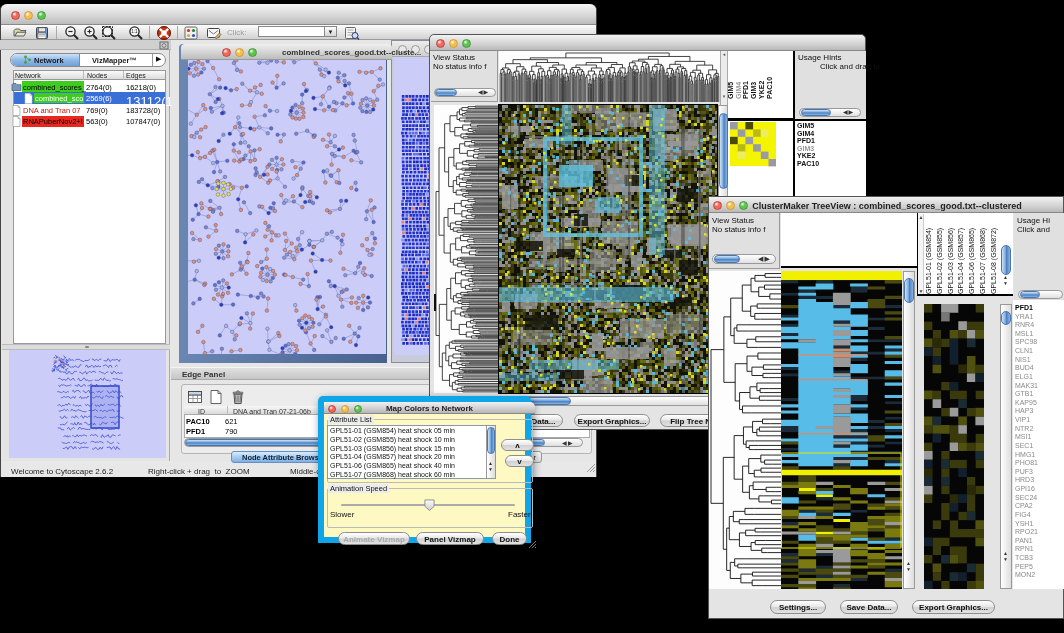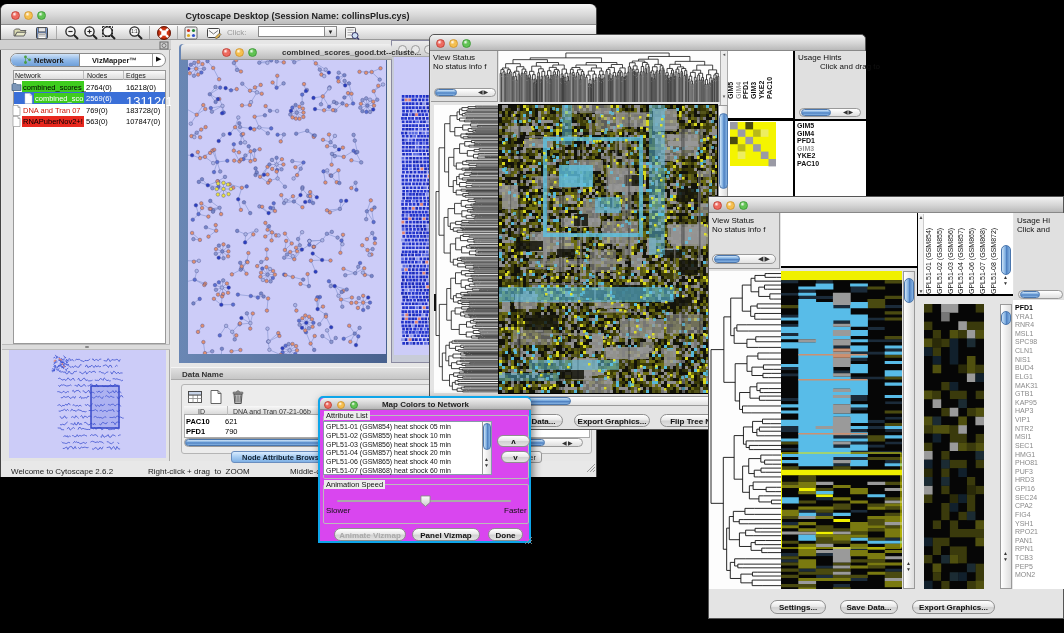--- a/index.html
+++ b/index.html
@@ -1,19 +1,18 @@
 <!DOCTYPE html>
 <html><head><meta charset="utf-8"><style>html,body{margin:0;padding:0;}body{width:1064px;height:633px;background:#000;position:relative;overflow:hidden;font-family:"Liberation Sans",sans-serif;-webkit-font-smoothing:antialiased;}div{box-sizing:border-box;}.abs{position:absolute;}.txt{position:absolute;white-space:nowrap;}</style></head><body>
 <div class="abs" style="left:0;top:0;width:598px;height:477px;">
     <div class="abs" style="left:0;top:4px;width:597px;height:473px;background:#e8e8e8;border-radius:6px 6px 0 0;border:1px solid #444;border-bottom:none;"></div>
     <div class="abs" style="left:1px;top:4px;width:595px;height:21px;border-radius:6px 6px 0 0;background:linear-gradient(#f5f5f5,#d8d8d8 55%,#bcbcbc);border-bottom:1px solid #8a8a8a;"></div>
     <div style="position:absolute;left:11px;top:11px;width:9px;height:9px;border-radius:50%;background:radial-gradient(circle at 35% 30%, #fff 0%, #ee6a5f 35%, #ee6a5f 75%, #c54339 100%);border:0.5px solid #c54339;"></div>
     <div style="position:absolute;left:24px;top:11px;width:9px;height:9px;border-radius:50%;background:radial-gradient(circle at 35% 30%, #fff 0%, #f5bf4f 35%, #f5bf4f 75%, #d69b33 100%);border:0.5px solid #d69b33;"></div>
     <div style="position:absolute;left:37px;top:11px;width:9px;height:9px;border-radius:50%;background:radial-gradient(circle at 35% 30%, #fff 0%, #61c354 35%, #61c354 75%, #3f9e38 100%);border:0.5px solid #3f9e38;"></div>
-    <div class="txt" style="left:0;top:11px;width:595px;text-align:center;font-size:9px;font-weight:bold;color:#222;">Cytoscape Desktop (Session Name: collinsPlus.cys)</div>
     <div class="abs" style="left:1px;top:25px;width:595px;height:15px;background:linear-gradient(#fcfcfc,#d2d2d2);border-bottom:1px solid #9a9a9a;"></div>
     <svg class="abs" style="left:12px;top:25px" width="16" height="16" viewBox="0 0 16 16">
       <path d="M2 11V5.5L3.5 4h4l1 1.5H14l-1.5 2H5L3 11z" fill="#d8d8b0" stroke="#555" stroke-width="0.9"></path>
       <path d="M3 11l2-3.8h9L12 11z" fill="#e8e8c8" stroke="#555" stroke-width="0.9"></path>
     </svg>
     <svg class="abs" style="left:34px;top:25px" width="16" height="16" viewBox="0 0 16 16">
       <rect x="2.5" y="2.5" width="11" height="11" rx="1" fill="#7a9ad0" stroke="#333" stroke-width="0.9"></rect>
       <rect x="4.5" y="2.8" width="7" height="4" fill="#e8e8e8" stroke="#444" stroke-width="0.6"></rect>
       <rect x="4" y="8" width="8" height="5.5" fill="#fff" stroke="#444" stroke-width="0.6"></rect>
       <path d="M5 9.5h6M5 11h6" stroke="#888" stroke-width="0.7"></path>
@@ -173,21 +172,21 @@
           <path d="M10.1 14.6m-1.8 0a1.8 1.8 0 1 0 3.6 0a1.8 1.8 0 1 0 -3.6 0M1.8 13.3m-1.8 0a1.8 1.8 0 1 0 3.6 0a1.8 1.8 0 1 0 -3.6 0M10.4 1.9m-1.8 0a1.8 1.8 0 1 0 3.6 0a1.8 1.8 0 1 0 -3.6 0M14.5 4.1m-1.8 0a1.8 1.8 0 1 0 3.6 0a1.8 1.8 0 1 0 -3.6 0M8.2 8.7m-1.8 0a1.8 1.8 0 1 0 3.6 0a1.8 1.8 0 1 0 -3.6 0M25.2 8.0m-1.8 0a1.8 1.8 0 1 0 3.6 0a1.8 1.8 0 1 0 -3.6 0M31.1 19.3m-1.8 0a1.8 1.8 0 1 0 3.6 0a1.8 1.8 0 1 0 -3.6 0M44.2 -9.4m-1.8 0a1.8 1.8 0 1 0 3.6 0a1.8 1.8 0 1 0 -3.6 0M40.5 -13.9m-1.8 0a1.8 1.8 0 1 0 3.6 0a1.8 1.8 0 1 0 -3.6 0M52.9 11.5m-1.8 0a1.8 1.8 0 1 0 3.6 0a1.8 1.8 0 1 0 -3.6 0M48.2 0.2m-1.8 0a1.8 1.8 0 1 0 3.6 0a1.8 1.8 0 1 0 -3.6 0M77.1 -2.6m-1.8 0a1.8 1.8 0 1 0 3.6 0a1.8 1.8 0 1 0 -3.6 0M95.8 2.4m-1.8 0a1.8 1.8 0 1 0 3.6 0a1.8 1.8 0 1 0 -3.6 0M118.3 -2.4m-1.8 0a1.8 1.8 0 1 0 3.6 0a1.8 1.8 0 1 0 -3.6 0M98.1 -3.3m-1.8 0a1.8 1.8 0 1 0 3.6 0a1.8 1.8 0 1 0 -3.6 0M103.9 -5.9m-1.8 0a1.8 1.8 0 1 0 3.6 0a1.8 1.8 0 1 0 -3.6 0M127.8 3.4m-1.8 0a1.8 1.8 0 1 0 3.6 0a1.8 1.8 0 1 0 -3.6 0M133.4 14.6m-1.8 0a1.8 1.8 0 1 0 3.6 0a1.8 1.8 0 1 0 -3.6 0M150.5 21.4m-1.8 0a1.8 1.8 0 1 0 3.6 0a1.8 1.8 0 1 0 -3.6 0M183.7 12.0m-1.8 0a1.8 1.8 0 1 0 3.6 0a1.8 1.8 0 1 0 -3.6 0M192.5 8.3m-1.8 0a1.8 1.8 0 1 0 3.6 0a1.8 1.8 0 1 0 -3.6 0M178.1 12.8m-1.8 0a1.8 1.8 0 1 0 3.6 0a1.8 1.8 0 1 0 -3.6 0M171.5 11.8m-1.8 0a1.8 1.8 0 1 0 3.6 0a1.8 1.8 0 1 0 -3.6 0M48.7 29.1m-1.8 0a1.8 1.8 0 1 0 3.6 0a1.8 1.8 0 1 0 -3.6 0M62.0 30.7m-1.8 0a1.8 1.8 0 1 0 3.6 0a1.8 1.8 0 1 0 -3.6 0M73.7 33.7m-1.8 0a1.8 1.8 0 1 0 3.6 0a1.8 1.8 0 1 0 -3.6 0M67.0 27.4m-1.8 0a1.8 1.8 0 1 0 3.6 0a1.8 1.8 0 1 0 -3.6 0M72.7 24.9m-1.8 0a1.8 1.8 0 1 0 3.6 0a1.8 1.8 0 1 0 -3.6 0M84.6 22.5m-1.8 0a1.8 1.8 0 1 0 3.6 0a1.8 1.8 0 1 0 -3.6 0M89.3 15.8m-1.8 0a1.8 1.8 0 1 0 3.6 0a1.8 1.8 0 1 0 -3.6 0M116.0 24.1m-1.8 0a1.8 1.8 0 1 0 3.6 0a1.8 1.8 0 1 0 -3.6 0M134.8 36.4m-1.8 0a1.8 1.8 0 1 0 3.6 0a1.8 1.8 0 1 0 -3.6 0M163.5 33.8m-1.8 0a1.8 1.8 0 1 0 3.6 0a1.8 1.8 0 1 0 -3.6 0M158.6 45.3m-1.8 0a1.8 1.8 0 1 0 3.6 0a1.8 1.8 0 1 0 -3.6 0M160.0 33.1m-1.8 0a1.8 1.8 0 1 0 3.6 0a1.8 1.8 0 1 0 -3.6 0M185.7 31.2m-1.8 0a1.8 1.8 0 1 0 3.6 0a1.8 1.8 0 1 0 -3.6 0M190.3 25.8m-1.8 0a1.8 1.8 0 1 0 3.6 0a1.8 1.8 0 1 0 -3.6 0M8.7 54.8m-1.8 0a1.8 1.8 0 1 0 3.6 0a1.8 1.8 0 1 0 -3.6 0M17.3 49.0m-1.8 0a1.8 1.8 0 1 0 3.6 0a1.8 1.8 0 1 0 -3.6 0M15.3 45.1m-1.8 0a1.8 1.8 0 1 0 3.6 0a1.8 1.8 0 1 0 -3.6 0M31.3 39.0m-1.8 0a1.8 1.8 0 1 0 3.6 0a1.8 1.8 0 1 0 -3.6 0M54.0 45.4m-1.8 0a1.8 1.8 0 1 0 3.6 0a1.8 1.8 0 1 0 -3.6 0M61.8 45.0m-1.8 0a1.8 1.8 0 1 0 3.6 0a1.8 1.8 0 1 0 -3.6 0M77.6 46.1m-1.8 0a1.8 1.8 0 1 0 3.6 0a1.8 1.8 0 1 0 -3.6 0M115.5 52.6m-1.8 0a1.8 1.8 0 1 0 3.6 0a1.8 1.8 0 1 0 -3.6 0M115.4 56.9m-1.8 0a1.8 1.8 0 1 0 3.6 0a1.8 1.8 0 1 0 -3.6 0M111.5 58.8m-1.8 0a1.8 1.8 0 1 0 3.6 0a1.8 1.8 0 1 0 -3.6 0M107.9 58.6m-1.8 0a1.8 1.8 0 1 0 3.6 0a1.8 1.8 0 1 0 -3.6 0M104.5 57.4m-1.8 0a1.8 1.8 0 1 0 3.6 0a1.8 1.8 0 1 0 -3.6 0M111.4 46.8m-1.8 0a1.8 1.8 0 1 0 3.6 0a1.8 1.8 0 1 0 -3.6 0M114.9 48.6m-1.8 0a1.8 1.8 0 1 0 3.6 0a1.8 1.8 0 1 0 -3.6 0M136.1 50.3m-1.8 0a1.8 1.8 0 1 0 3.6 0a1.8 1.8 0 1 0 -3.6 0M145.0 50.1m-1.8 0a1.8 1.8 0 1 0 3.6 0a1.8 1.8 0 1 0 -3.6 0M186.0 45.6m-1.8 0a1.8 1.8 0 1 0 3.6 0a1.8 1.8 0 1 0 -3.6 0M172.9 43.8m-1.8 0a1.8 1.8 0 1 0 3.6 0a1.8 1.8 0 1 0 -3.6 0M185.3 41.7m-1.8 0a1.8 1.8 0 1 0 3.6 0a1.8 1.8 0 1 0 -3.6 0M3.4 76.1m-1.8 0a1.8 1.8 0 1 0 3.6 0a1.8 1.8 0 1 0 -3.6 0M17.6 67.1m-1.8 0a1.8 1.8 0 1 0 3.6 0a1.8 1.8 0 1 0 -3.6 0M13.2 69.6m-1.8 0a1.8 1.8 0 1 0 3.6 0a1.8 1.8 0 1 0 -3.6 0M12.1 77.3m-1.8 0a1.8 1.8 0 1 0 3.6 0a1.8 1.8 0 1 0 -3.6 0M47.1 67.2m-1.8 0a1.8 1.8 0 1 0 3.6 0a1.8 1.8 0 1 0 -3.6 0M55.1 74.0m-1.8 0a1.8 1.8 0 1 0 3.6 0a1.8 1.8 0 1 0 -3.6 0M66.6 56.7m-1.8 0a1.8 1.8 0 1 0 3.6 0a1.8 1.8 0 1 0 -3.6 0M66.2 69.5m-1.8 0a1.8 1.8 0 1 0 3.6 0a1.8 1.8 0 1 0 -3.6 0M92.7 81.4m-1.8 0a1.8 1.8 0 1 0 3.6 0a1.8 1.8 0 1 0 -3.6 0M125.8 76.9m-1.8 0a1.8 1.8 0 1 0 3.6 0a1.8 1.8 0 1 0 -3.6 0M139.1 86.3m-1.8 0a1.8 1.8 0 1 0 3.6 0a1.8 1.8 0 1 0 -3.6 0M141.0 74.5m-1.8 0a1.8 1.8 0 1 0 3.6 0a1.8 1.8 0 1 0 -3.6 0M135.0 79.8m-1.8 0a1.8 1.8 0 1 0 3.6 0a1.8 1.8 0 1 0 -3.6 0M12.1 98.1m-1.8 0a1.8 1.8 0 1 0 3.6 0a1.8 1.8 0 1 0 -3.6 0M17.0 96.9m-1.8 0a1.8 1.8 0 1 0 3.6 0a1.8 1.8 0 1 0 -3.6 0M22.1 92.9m-1.8 0a1.8 1.8 0 1 0 3.6 0a1.8 1.8 0 1 0 -3.6 0M9.8 92.1m-1.8 0a1.8 1.8 0 1 0 3.6 0a1.8 1.8 0 1 0 -3.6 0M-4.0 95.1m-1.8 0a1.8 1.8 0 1 0 3.6 0a1.8 1.8 0 1 0 -3.6 0M26.2 89.8m-1.8 0a1.8 1.8 0 1 0 3.6 0a1.8 1.8 0 1 0 -3.6 0M24.4 90.6m-1.8 0a1.8 1.8 0 1 0 3.6 0a1.8 1.8 0 1 0 -3.6 0M51.4 101.4m-1.8 0a1.8 1.8 0 1 0 3.6 0a1.8 1.8 0 1 0 -3.6 0M45.8 90.6m-1.8 0a1.8 1.8 0 1 0 3.6 0a1.8 1.8 0 1 0 -3.6 0M46.2 100.6m-1.8 0a1.8 1.8 0 1 0 3.6 0a1.8 1.8 0 1 0 -3.6 0M51.0 92.3m-1.8 0a1.8 1.8 0 1 0 3.6 0a1.8 1.8 0 1 0 -3.6 0M66.9 99.9m-1.8 0a1.8 1.8 0 1 0 3.6 0a1.8 1.8 0 1 0 -3.6 0M62.6 91.4m-1.8 0a1.8 1.8 0 1 0 3.6 0a1.8 1.8 0 1 0 -3.6 0M53.0 99.6m-1.8 0a1.8 1.8 0 1 0 3.6 0a1.8 1.8 0 1 0 -3.6 0M71.7 89.2m-1.8 0a1.8 1.8 0 1 0 3.6 0a1.8 1.8 0 1 0 -3.6 0M62.5 101.3m-1.8 0a1.8 1.8 0 1 0 3.6 0a1.8 1.8 0 1 0 -3.6 0M95.4 104.5m-1.8 0a1.8 1.8 0 1 0 3.6 0a1.8 1.8 0 1 0 -3.6 0M88.6 111.6m-1.8 0a1.8 1.8 0 1 0 3.6 0a1.8 1.8 0 1 0 -3.6 0M84.2 108.9m-1.8 0a1.8 1.8 0 1 0 3.6 0a1.8 1.8 0 1 0 -3.6 0M93.9 99.2m-1.8 0a1.8 1.8 0 1 0 3.6 0a1.8 1.8 0 1 0 -3.6 0M107.4 107.2m-1.8 0a1.8 1.8 0 1 0 3.6 0a1.8 1.8 0 1 0 -3.6 0M109.1 115.1m-1.8 0a1.8 1.8 0 1 0 3.6 0a1.8 1.8 0 1 0 -3.6 0M155.7 96.9m-1.8 0a1.8 1.8 0 1 0 3.6 0a1.8 1.8 0 1 0 -3.6 0M154.9 87.6m-1.8 0a1.8 1.8 0 1 0 3.6 0a1.8 1.8 0 1 0 -3.6 0M143.6 104.7m-1.8 0a1.8 1.8 0 1 0 3.6 0a1.8 1.8 0 1 0 -3.6 0M163.4 100.3m-1.8 0a1.8 1.8 0 1 0 3.6 0a1.8 1.8 0 1 0 -3.6 0M53.8 127.8m-1.8 0a1.8 1.8 0 1 0 3.6 0a1.8 1.8 0 1 0 -3.6 0M41.6 124.2m-1.8 0a1.8 1.8 0 1 0 3.6 0a1.8 1.8 0 1 0 -3.6 0M45.2 127.7m-1.8 0a1.8 1.8 0 1 0 3.6 0a1.8 1.8 0 1 0 -3.6 0M29.4 121.3m-1.8 0a1.8 1.8 0 1 0 3.6 0a1.8 1.8 0 1 0 -3.6 0M52.9 149.9m-1.8 0a1.8 1.8 0 1 0 3.6 0a1.8 1.8 0 1 0 -3.6 0M72.1 116.8m-1.8 0a1.8 1.8 0 1 0 3.6 0a1.8 1.8 0 1 0 -3.6 0M79.5 106.8m-1.8 0a1.8 1.8 0 1 0 3.6 0a1.8 1.8 0 1 0 -3.6 0M79.6 114.5m-1.8 0a1.8 1.8 0 1 0 3.6 0a1.8 1.8 0 1 0 -3.6 0M80.2 122.7m-1.8 0a1.8 1.8 0 1 0 3.6 0a1.8 1.8 0 1 0 -3.6 0M82.0 120.4m-1.8 0a1.8 1.8 0 1 0 3.6 0a1.8 1.8 0 1 0 -3.6 0M142.7 115.5m-1.8 0a1.8 1.8 0 1 0 3.6 0a1.8 1.8 0 1 0 -3.6 0M150.5 110.3m-1.8 0a1.8 1.8 0 1 0 3.6 0a1.8 1.8 0 1 0 -3.6 0M137.4 122.5m-1.8 0a1.8 1.8 0 1 0 3.6 0a1.8 1.8 0 1 0 -3.6 0M148.7 122.2m-1.8 0a1.8 1.8 0 1 0 3.6 0a1.8 1.8 0 1 0 -3.6 0M163.3 128.0m-1.8 0a1.8 1.8 0 1 0 3.6 0a1.8 1.8 0 1 0 -3.6 0M20.4 156.6m-1.8 0a1.8 1.8 0 1 0 3.6 0a1.8 1.8 0 1 0 -3.6 0M14.1 148.0m-1.8 0a1.8 1.8 0 1 0 3.6 0a1.8 1.8 0 1 0 -3.6 0M21.8 148.9m-1.8 0a1.8 1.8 0 1 0 3.6 0a1.8 1.8 0 1 0 -3.6 0M33.1 154.1m-1.8 0a1.8 1.8 0 1 0 3.6 0a1.8 1.8 0 1 0 -3.6 0M22.8 148.8m-1.8 0a1.8 1.8 0 1 0 3.6 0a1.8 1.8 0 1 0 -3.6 0M13.3 143.4m-1.8 0a1.8 1.8 0 1 0 3.6 0a1.8 1.8 0 1 0 -3.6 0M87.0 151.0m-1.8 0a1.8 1.8 0 1 0 3.6 0a1.8 1.8 0 1 0 -3.6 0M74.1 146.8m-1.8 0a1.8 1.8 0 1 0 3.6 0a1.8 1.8 0 1 0 -3.6 0M114.4 147.2m-1.8 0a1.8 1.8 0 1 0 3.6 0a1.8 1.8 0 1 0 -3.6 0M105.0 136.3m-1.8 0a1.8 1.8 0 1 0 3.6 0a1.8 1.8 0 1 0 -3.6 0M93.3 135.1m-1.8 0a1.8 1.8 0 1 0 3.6 0a1.8 1.8 0 1 0 -3.6 0M122.2 132.1m-1.8 0a1.8 1.8 0 1 0 3.6 0a1.8 1.8 0 1 0 -3.6 0M122.2 136.1m-1.8 0a1.8 1.8 0 1 0 3.6 0a1.8 1.8 0 1 0 -3.6 0M139.0 150.3m-1.8 0a1.8 1.8 0 1 0 3.6 0a1.8 1.8 0 1 0 -3.6 0M141.9 152.4m-1.8 0a1.8 1.8 0 1 0 3.6 0a1.8 1.8 0 1 0 -3.6 0M182.8 140.4m-1.8 0a1.8 1.8 0 1 0 3.6 0a1.8 1.8 0 1 0 -3.6 0M183.7 149.8m-1.8 0a1.8 1.8 0 1 0 3.6 0a1.8 1.8 0 1 0 -3.6 0M11.9 179.9m-1.8 0a1.8 1.8 0 1 0 3.6 0a1.8 1.8 0 1 0 -3.6 0M4.1 173.0m-1.8 0a1.8 1.8 0 1 0 3.6 0a1.8 1.8 0 1 0 -3.6 0M28.2 170.7m-1.8 0a1.8 1.8 0 1 0 3.6 0a1.8 1.8 0 1 0 -3.6 0M20.5 176.6m-1.8 0a1.8 1.8 0 1 0 3.6 0a1.8 1.8 0 1 0 -3.6 0M27.7 165.1m-1.8 0a1.8 1.8 0 1 0 3.6 0a1.8 1.8 0 1 0 -3.6 0M65.3 174.4m-1.8 0a1.8 1.8 0 1 0 3.6 0a1.8 1.8 0 1 0 -3.6 0M84.0 172.4m-1.8 0a1.8 1.8 0 1 0 3.6 0a1.8 1.8 0 1 0 -3.6 0M79.6 169.7m-1.8 0a1.8 1.8 0 1 0 3.6 0a1.8 1.8 0 1 0 -3.6 0M83.6 180.4m-1.8 0a1.8 1.8 0 1 0 3.6 0a1.8 1.8 0 1 0 -3.6 0M77.3 176.5m-1.8 0a1.8 1.8 0 1 0 3.6 0a1.8 1.8 0 1 0 -3.6 0M77.4 162.9m-1.8 0a1.8 1.8 0 1 0 3.6 0a1.8 1.8 0 1 0 -3.6 0M88.2 175.4m-1.8 0a1.8 1.8 0 1 0 3.6 0a1.8 1.8 0 1 0 -3.6 0M125.5 186.9m-1.8 0a1.8 1.8 0 1 0 3.6 0a1.8 1.8 0 1 0 -3.6 0M126.0 186.8m-1.8 0a1.8 1.8 0 1 0 3.6 0a1.8 1.8 0 1 0 -3.6 0M155.0 174.8m-1.8 0a1.8 1.8 0 1 0 3.6 0a1.8 1.8 0 1 0 -3.6 0M186.9 183.3m-1.8 0a1.8 1.8 0 1 0 3.6 0a1.8 1.8 0 1 0 -3.6 0M178.9 179.1m-1.8 0a1.8 1.8 0 1 0 3.6 0a1.8 1.8 0 1 0 -3.6 0M5.9 201.7m-1.8 0a1.8 1.8 0 1 0 3.6 0a1.8 1.8 0 1 0 -3.6 0M-2.1 200.8m-1.8 0a1.8 1.8 0 1 0 3.6 0a1.8 1.8 0 1 0 -3.6 0M40.4 191.4m-1.8 0a1.8 1.8 0 1 0 3.6 0a1.8 1.8 0 1 0 -3.6 0M40.1 196.3m-1.8 0a1.8 1.8 0 1 0 3.6 0a1.8 1.8 0 1 0 -3.6 0M28.0 189.1m-1.8 0a1.8 1.8 0 1 0 3.6 0a1.8 1.8 0 1 0 -3.6 0M35.5 184.4m-1.8 0a1.8 1.8 0 1 0 3.6 0a1.8 1.8 0 1 0 -3.6 0M60.4 193.0m-1.8 0a1.8 1.8 0 1 0 3.6 0a1.8 1.8 0 1 0 -3.6 0M53.7 206.4m-1.8 0a1.8 1.8 0 1 0 3.6 0a1.8 1.8 0 1 0 -3.6 0M59.5 202.2m-1.8 0a1.8 1.8 0 1 0 3.6 0a1.8 1.8 0 1 0 -3.6 0M43.9 214.4m-1.8 0a1.8 1.8 0 1 0 3.6 0a1.8 1.8 0 1 0 -3.6 0M78.8 198.7m-1.8 0a1.8 1.8 0 1 0 3.6 0a1.8 1.8 0 1 0 -3.6 0M69.2 206.1m-1.8 0a1.8 1.8 0 1 0 3.6 0a1.8 1.8 0 1 0 -3.6 0M78.7 189.5m-1.8 0a1.8 1.8 0 1 0 3.6 0a1.8 1.8 0 1 0 -3.6 0M96.9 190.0m-1.8 0a1.8 1.8 0 1 0 3.6 0a1.8 1.8 0 1 0 -3.6 0M103.7 183.5m-1.8 0a1.8 1.8 0 1 0 3.6 0a1.8 1.8 0 1 0 -3.6 0M98.2 180.9m-1.8 0a1.8 1.8 0 1 0 3.6 0a1.8 1.8 0 1 0 -3.6 0M96.9 173.6m-1.8 0a1.8 1.8 0 1 0 3.6 0a1.8 1.8 0 1 0 -3.6 0M106.3 199.2m-1.8 0a1.8 1.8 0 1 0 3.6 0a1.8 1.8 0 1 0 -3.6 0M102.2 192.0m-1.8 0a1.8 1.8 0 1 0 3.6 0a1.8 1.8 0 1 0 -3.6 0M108.1 187.7m-1.8 0a1.8 1.8 0 1 0 3.6 0a1.8 1.8 0 1 0 -3.6 0M109.1 191.2m-1.8 0a1.8 1.8 0 1 0 3.6 0a1.8 1.8 0 1 0 -3.6 0M123.0 200.6m-1.8 0a1.8 1.8 0 1 0 3.6 0a1.8 1.8 0 1 0 -3.6 0M142.5 200.5m-1.8 0a1.8 1.8 0 1 0 3.6 0a1.8 1.8 0 1 0 -3.6 0M152.4 192.8m-1.8 0a1.8 1.8 0 1 0 3.6 0a1.8 1.8 0 1 0 -3.6 0M179.5 190.1m-1.8 0a1.8 1.8 0 1 0 3.6 0a1.8 1.8 0 1 0 -3.6 0M183.4 194.5m-1.8 0a1.8 1.8 0 1 0 3.6 0a1.8 1.8 0 1 0 -3.6 0M174.2 185.3m-1.8 0a1.8 1.8 0 1 0 3.6 0a1.8 1.8 0 1 0 -3.6 0M-4.3 222.3m-1.8 0a1.8 1.8 0 1 0 3.6 0a1.8 1.8 0 1 0 -3.6 0M16.3 225.0m-1.8 0a1.8 1.8 0 1 0 3.6 0a1.8 1.8 0 1 0 -3.6 0M17.2 223.6m-1.8 0a1.8 1.8 0 1 0 3.6 0a1.8 1.8 0 1 0 -3.6 0M40.1 232.8m-1.8 0a1.8 1.8 0 1 0 3.6 0a1.8 1.8 0 1 0 -3.6 0M35.1 234.0m-1.8 0a1.8 1.8 0 1 0 3.6 0a1.8 1.8 0 1 0 -3.6 0M30.0 234.6m-1.8 0a1.8 1.8 0 1 0 3.6 0a1.8 1.8 0 1 0 -3.6 0M38.9 223.5m-1.8 0a1.8 1.8 0 1 0 3.6 0a1.8 1.8 0 1 0 -3.6 0M58.5 213.8m-1.8 0a1.8 1.8 0 1 0 3.6 0a1.8 1.8 0 1 0 -3.6 0M86.9 214.6m-1.8 0a1.8 1.8 0 1 0 3.6 0a1.8 1.8 0 1 0 -3.6 0M78.6 221.0m-1.8 0a1.8 1.8 0 1 0 3.6 0a1.8 1.8 0 1 0 -3.6 0M72.4 216.7m-1.8 0a1.8 1.8 0 1 0 3.6 0a1.8 1.8 0 1 0 -3.6 0M73.1 212.7m-1.8 0a1.8 1.8 0 1 0 3.6 0a1.8 1.8 0 1 0 -3.6 0M78.4 207.1m-1.8 0a1.8 1.8 0 1 0 3.6 0a1.8 1.8 0 1 0 -3.6 0M85.1 211.0m-1.8 0a1.8 1.8 0 1 0 3.6 0a1.8 1.8 0 1 0 -3.6 0M104.8 217.0m-1.8 0a1.8 1.8 0 1 0 3.6 0a1.8 1.8 0 1 0 -3.6 0M97.5 215.0m-1.8 0a1.8 1.8 0 1 0 3.6 0a1.8 1.8 0 1 0 -3.6 0M112.5 223.9m-1.8 0a1.8 1.8 0 1 0 3.6 0a1.8 1.8 0 1 0 -3.6 0M119.6 214.1m-1.8 0a1.8 1.8 0 1 0 3.6 0a1.8 1.8 0 1 0 -3.6 0M155.2 231.1m-1.8 0a1.8 1.8 0 1 0 3.6 0a1.8 1.8 0 1 0 -3.6 0M176.2 208.3m-1.8 0a1.8 1.8 0 1 0 3.6 0a1.8 1.8 0 1 0 -3.6 0M155.5 208.8m-1.8 0a1.8 1.8 0 1 0 3.6 0a1.8 1.8 0 1 0 -3.6 0M176.8 214.9m-1.8 0a1.8 1.8 0 1 0 3.6 0a1.8 1.8 0 1 0 -3.6 0M34.1 236.4m-1.8 0a1.8 1.8 0 1 0 3.6 0a1.8 1.8 0 1 0 -3.6 0M25.9 238.8m-1.8 0a1.8 1.8 0 1 0 3.6 0a1.8 1.8 0 1 0 -3.6 0M80.1 238.5m-1.8 0a1.8 1.8 0 1 0 3.6 0a1.8 1.8 0 1 0 -3.6 0M78.9 250.6m-1.8 0a1.8 1.8 0 1 0 3.6 0a1.8 1.8 0 1 0 -3.6 0M108.4 250.6m-1.8 0a1.8 1.8 0 1 0 3.6 0a1.8 1.8 0 1 0 -3.6 0M128.4 239.6m-1.8 0a1.8 1.8 0 1 0 3.6 0a1.8 1.8 0 1 0 -3.6 0M135.0 246.6m-1.8 0a1.8 1.8 0 1 0 3.6 0a1.8 1.8 0 1 0 -3.6 0M153.0 239.5m-1.8 0a1.8 1.8 0 1 0 3.6 0a1.8 1.8 0 1 0 -3.6 0M163.4 242.9m-1.8 0a1.8 1.8 0 1 0 3.6 0a1.8 1.8 0 1 0 -3.6 0M163.9 237.5m-1.8 0a1.8 1.8 0 1 0 3.6 0a1.8 1.8 0 1 0 -3.6 0M169.9 247.9m-1.8 0a1.8 1.8 0 1 0 3.6 0a1.8 1.8 0 1 0 -3.6 0M168.2 242.6m-1.8 0a1.8 1.8 0 1 0 3.6 0a1.8 1.8 0 1 0 -3.6 0M175.2 235.8m-1.8 0a1.8 1.8 0 1 0 3.6 0a1.8 1.8 0 1 0 -3.6 0M175.2 242.6m-1.8 0a1.8 1.8 0 1 0 3.6 0a1.8 1.8 0 1 0 -3.6 0M14.4 265.8m-1.8 0a1.8 1.8 0 1 0 3.6 0a1.8 1.8 0 1 0 -3.6 0M10.0 271.9m-1.8 0a1.8 1.8 0 1 0 3.6 0a1.8 1.8 0 1 0 -3.6 0M48.3 275.4m-1.8 0a1.8 1.8 0 1 0 3.6 0a1.8 1.8 0 1 0 -3.6 0M52.0 263.4m-1.8 0a1.8 1.8 0 1 0 3.6 0a1.8 1.8 0 1 0 -3.6 0M62.2 268.6m-1.8 0a1.8 1.8 0 1 0 3.6 0a1.8 1.8 0 1 0 -3.6 0M64.8 253.5m-1.8 0a1.8 1.8 0 1 0 3.6 0a1.8 1.8 0 1 0 -3.6 0M90.3 273.1m-1.8 0a1.8 1.8 0 1 0 3.6 0a1.8 1.8 0 1 0 -3.6 0M124.6 266.8m-1.8 0a1.8 1.8 0 1 0 3.6 0a1.8 1.8 0 1 0 -3.6 0M117.2 270.5m-1.8 0a1.8 1.8 0 1 0 3.6 0a1.8 1.8 0 1 0 -3.6 0M114.4 258.2m-1.8 0a1.8 1.8 0 1 0 3.6 0a1.8 1.8 0 1 0 -3.6 0M117.3 255.5m-1.8 0a1.8 1.8 0 1 0 3.6 0a1.8 1.8 0 1 0 -3.6 0M121.1 256.7m-1.8 0a1.8 1.8 0 1 0 3.6 0a1.8 1.8 0 1 0 -3.6 0M123.9 259.2m-1.8 0a1.8 1.8 0 1 0 3.6 0a1.8 1.8 0 1 0 -3.6 0M137.9 256.6m-1.8 0a1.8 1.8 0 1 0 3.6 0a1.8 1.8 0 1 0 -3.6 0M162.3 281.8m-1.8 0a1.8 1.8 0 1 0 3.6 0a1.8 1.8 0 1 0 -3.6 0M161.2 265.7m-1.8 0a1.8 1.8 0 1 0 3.6 0a1.8 1.8 0 1 0 -3.6 0M16.9 293.1m-1.8 0a1.8 1.8 0 1 0 3.6 0a1.8 1.8 0 1 0 -3.6 0M15.4 282.1m-1.8 0a1.8 1.8 0 1 0 3.6 0a1.8 1.8 0 1 0 -3.6 0M32.9 298.3m-1.8 0a1.8 1.8 0 1 0 3.6 0a1.8 1.8 0 1 0 -3.6 0M52.4 290.0m-1.8 0a1.8 1.8 0 1 0 3.6 0a1.8 1.8 0 1 0 -3.6 0M43.5 291.3m-1.8 0a1.8 1.8 0 1 0 3.6 0a1.8 1.8 0 1 0 -3.6 0M91.4 275.9m-1.8 0a1.8 1.8 0 1 0 3.6 0a1.8 1.8 0 1 0 -3.6 0M92.8 294.8m-1.8 0a1.8 1.8 0 1 0 3.6 0a1.8 1.8 0 1 0 -3.6 0M109.0 290.3m-1.8 0a1.8 1.8 0 1 0 3.6 0a1.8 1.8 0 1 0 -3.6 0M104.5 284.0m-1.8 0a1.8 1.8 0 1 0 3.6 0a1.8 1.8 0 1 0 -3.6 0M108.1 286.1m-1.8 0a1.8 1.8 0 1 0 3.6 0a1.8 1.8 0 1 0 -3.6 0M122.6 283.6m-1.8 0a1.8 1.8 0 1 0 3.6 0a1.8 1.8 0 1 0 -3.6 0M126.7 276.0m-1.8 0a1.8 1.8 0 1 0 3.6 0a1.8 1.8 0 1 0 -3.6 0" fill="#e09070" stroke="#44498a" stroke-width="0.4"></path>
           <path d="M0.5 8.7m-1.8 0a1.8 1.8 0 1 0 3.6 0a1.8 1.8 0 1 0 -3.6 0M99.7 -3.1m-1.8 0a1.8 1.8 0 1 0 3.6 0a1.8 1.8 0 1 0 -3.6 0M140.9 12.6m-1.8 0a1.8 1.8 0 1 0 3.6 0a1.8 1.8 0 1 0 -3.6 0M157.2 25.4m-1.8 0a1.8 1.8 0 1 0 3.6 0a1.8 1.8 0 1 0 -3.6 0M29.9 39.1m-1.8 0a1.8 1.8 0 1 0 3.6 0a1.8 1.8 0 1 0 -3.6 0M37.6 28.1m-1.8 0a1.8 1.8 0 1 0 3.6 0a1.8 1.8 0 1 0 -3.6 0M118.0 31.0m-1.8 0a1.8 1.8 0 1 0 3.6 0a1.8 1.8 0 1 0 -3.6 0M125.5 37.9m-1.8 0a1.8 1.8 0 1 0 3.6 0a1.8 1.8 0 1 0 -3.6 0M34.1 53.3m-1.8 0a1.8 1.8 0 1 0 3.6 0a1.8 1.8 0 1 0 -3.6 0M103.0 50.9m-1.8 0a1.8 1.8 0 1 0 3.6 0a1.8 1.8 0 1 0 -3.6 0M127.0 49.1m-1.8 0a1.8 1.8 0 1 0 3.6 0a1.8 1.8 0 1 0 -3.6 0M185.2 49.5m-1.8 0a1.8 1.8 0 1 0 3.6 0a1.8 1.8 0 1 0 -3.6 0M30.7 81.0m-1.8 0a1.8 1.8 0 1 0 3.6 0a1.8 1.8 0 1 0 -3.6 0M41.8 73.8m-1.8 0a1.8 1.8 0 1 0 3.6 0a1.8 1.8 0 1 0 -3.6 0M62.4 68.4m-1.8 0a1.8 1.8 0 1 0 3.6 0a1.8 1.8 0 1 0 -3.6 0M151.0 89.5m-1.8 0a1.8 1.8 0 1 0 3.6 0a1.8 1.8 0 1 0 -3.6 0M4.1 95.3m-1.8 0a1.8 1.8 0 1 0 3.6 0a1.8 1.8 0 1 0 -3.6 0M19.8 125.3m-1.8 0a1.8 1.8 0 1 0 3.6 0a1.8 1.8 0 1 0 -3.6 0M50.2 139.3m-1.8 0a1.8 1.8 0 1 0 3.6 0a1.8 1.8 0 1 0 -3.6 0M76.0 114.7m-1.8 0a1.8 1.8 0 1 0 3.6 0a1.8 1.8 0 1 0 -3.6 0M7.9 145.3m-1.8 0a1.8 1.8 0 1 0 3.6 0a1.8 1.8 0 1 0 -3.6 0M80.6 153.1m-1.8 0a1.8 1.8 0 1 0 3.6 0a1.8 1.8 0 1 0 -3.6 0M112.5 135.1m-1.8 0a1.8 1.8 0 1 0 3.6 0a1.8 1.8 0 1 0 -3.6 0M117.2 142.0m-1.8 0a1.8 1.8 0 1 0 3.6 0a1.8 1.8 0 1 0 -3.6 0M128.8 137.3m-1.8 0a1.8 1.8 0 1 0 3.6 0a1.8 1.8 0 1 0 -3.6 0M158.2 140.8m-1.8 0a1.8 1.8 0 1 0 3.6 0a1.8 1.8 0 1 0 -3.6 0M57.1 182.4m-1.8 0a1.8 1.8 0 1 0 3.6 0a1.8 1.8 0 1 0 -3.6 0M30.7 197.7m-1.8 0a1.8 1.8 0 1 0 3.6 0a1.8 1.8 0 1 0 -3.6 0M113.9 189.6m-1.8 0a1.8 1.8 0 1 0 3.6 0a1.8 1.8 0 1 0 -3.6 0M134.1 200.0m-1.8 0a1.8 1.8 0 1 0 3.6 0a1.8 1.8 0 1 0 -3.6 0M124.7 193.5m-1.8 0a1.8 1.8 0 1 0 3.6 0a1.8 1.8 0 1 0 -3.6 0M127.6 211.7m-1.8 0a1.8 1.8 0 1 0 3.6 0a1.8 1.8 0 1 0 -3.6 0M40.7 227.6m-1.8 0a1.8 1.8 0 1 0 3.6 0a1.8 1.8 0 1 0 -3.6 0M146.7 226.1m-1.8 0a1.8 1.8 0 1 0 3.6 0a1.8 1.8 0 1 0 -3.6 0M33.3 244.8m-1.8 0a1.8 1.8 0 1 0 3.6 0a1.8 1.8 0 1 0 -3.6 0M129.6 249.1m-1.8 0a1.8 1.8 0 1 0 3.6 0a1.8 1.8 0 1 0 -3.6 0M180.2 237.5m-1.8 0a1.8 1.8 0 1 0 3.6 0a1.8 1.8 0 1 0 -3.6 0M53.4 258.0m-1.8 0a1.8 1.8 0 1 0 3.6 0a1.8 1.8 0 1 0 -3.6 0M114.0 267.8m-1.8 0a1.8 1.8 0 1 0 3.6 0a1.8 1.8 0 1 0 -3.6 0M118.3 262.8m-1.8 0a1.8 1.8 0 1 0 3.6 0a1.8 1.8 0 1 0 -3.6 0M143.2 267.3m-1.8 0a1.8 1.8 0 1 0 3.6 0a1.8 1.8 0 1 0 -3.6 0M100.6 297.4m-1.8 0a1.8 1.8 0 1 0 3.6 0a1.8 1.8 0 1 0 -3.6 0M94.5 288.2m-1.8 0a1.8 1.8 0 1 0 3.6 0a1.8 1.8 0 1 0 -3.6 0M168.0 285.1m-1.8 0a1.8 1.8 0 1 0 3.6 0a1.8 1.8 0 1 0 -3.6 0" fill="#2a3ec0" stroke="#44498a" stroke-width="0.4"></path>
           <path d="M2.8 4.8m-1.8 0a1.8 1.8 0 1 0 3.6 0a1.8 1.8 0 1 0 -3.6 0M19.5 1.2m-1.8 0a1.8 1.8 0 1 0 3.6 0a1.8 1.8 0 1 0 -3.6 0M83.2 0.4m-1.8 0a1.8 1.8 0 1 0 3.6 0a1.8 1.8 0 1 0 -3.6 0M156.4 15.2m-1.8 0a1.8 1.8 0 1 0 3.6 0a1.8 1.8 0 1 0 -3.6 0M21.8 34.2m-1.8 0a1.8 1.8 0 1 0 3.6 0a1.8 1.8 0 1 0 -3.6 0M27.6 42.0m-1.8 0a1.8 1.8 0 1 0 3.6 0a1.8 1.8 0 1 0 -3.6 0M161.0 23.4m-1.8 0a1.8 1.8 0 1 0 3.6 0a1.8 1.8 0 1 0 -3.6 0M156.4 37.5m-1.8 0a1.8 1.8 0 1 0 3.6 0a1.8 1.8 0 1 0 -3.6 0M82.0 50.8m-1.8 0a1.8 1.8 0 1 0 3.6 0a1.8 1.8 0 1 0 -3.6 0M107.6 45.0m-1.8 0a1.8 1.8 0 1 0 3.6 0a1.8 1.8 0 1 0 -3.6 0M154.5 43.4m-1.8 0a1.8 1.8 0 1 0 3.6 0a1.8 1.8 0 1 0 -3.6 0M174.4 51.2m-1.8 0a1.8 1.8 0 1 0 3.6 0a1.8 1.8 0 1 0 -3.6 0M179.3 45.6m-1.8 0a1.8 1.8 0 1 0 3.6 0a1.8 1.8 0 1 0 -3.6 0M51.3 63.2m-1.8 0a1.8 1.8 0 1 0 3.6 0a1.8 1.8 0 1 0 -3.6 0M52.6 82.9m-1.8 0a1.8 1.8 0 1 0 3.6 0a1.8 1.8 0 1 0 -3.6 0M76.9 55.3m-1.8 0a1.8 1.8 0 1 0 3.6 0a1.8 1.8 0 1 0 -3.6 0M108.2 73.7m-1.8 0a1.8 1.8 0 1 0 3.6 0a1.8 1.8 0 1 0 -3.6 0M126.8 75.5m-1.8 0a1.8 1.8 0 1 0 3.6 0a1.8 1.8 0 1 0 -3.6 0M169.3 92.0m-1.8 0a1.8 1.8 0 1 0 3.6 0a1.8 1.8 0 1 0 -3.6 0M66.4 90.4m-1.8 0a1.8 1.8 0 1 0 3.6 0a1.8 1.8 0 1 0 -3.6 0M60.7 86.3m-1.8 0a1.8 1.8 0 1 0 3.6 0a1.8 1.8 0 1 0 -3.6 0M81.4 104.5m-1.8 0a1.8 1.8 0 1 0 3.6 0a1.8 1.8 0 1 0 -3.6 0M88.6 97.8m-1.8 0a1.8 1.8 0 1 0 3.6 0a1.8 1.8 0 1 0 -3.6 0M10.8 121.9m-1.8 0a1.8 1.8 0 1 0 3.6 0a1.8 1.8 0 1 0 -3.6 0M14.0 119.2m-1.8 0a1.8 1.8 0 1 0 3.6 0a1.8 1.8 0 1 0 -3.6 0M67.6 108.4m-1.8 0a1.8 1.8 0 1 0 3.6 0a1.8 1.8 0 1 0 -3.6 0M68.7 112.4m-1.8 0a1.8 1.8 0 1 0 3.6 0a1.8 1.8 0 1 0 -3.6 0M67.5 115.0m-1.8 0a1.8 1.8 0 1 0 3.6 0a1.8 1.8 0 1 0 -3.6 0M143.3 115.7m-1.8 0a1.8 1.8 0 1 0 3.6 0a1.8 1.8 0 1 0 -3.6 0M151.4 123.0m-1.8 0a1.8 1.8 0 1 0 3.6 0a1.8 1.8 0 1 0 -3.6 0M22.3 140.9m-1.8 0a1.8 1.8 0 1 0 3.6 0a1.8 1.8 0 1 0 -3.6 0M25.0 151.7m-1.8 0a1.8 1.8 0 1 0 3.6 0a1.8 1.8 0 1 0 -3.6 0M56.0 142.3m-1.8 0a1.8 1.8 0 1 0 3.6 0a1.8 1.8 0 1 0 -3.6 0M62.2 153.1m-1.8 0a1.8 1.8 0 1 0 3.6 0a1.8 1.8 0 1 0 -3.6 0M105.9 141.5m-1.8 0a1.8 1.8 0 1 0 3.6 0a1.8 1.8 0 1 0 -3.6 0M125.1 143.0m-1.8 0a1.8 1.8 0 1 0 3.6 0a1.8 1.8 0 1 0 -3.6 0M178.9 151.3m-1.8 0a1.8 1.8 0 1 0 3.6 0a1.8 1.8 0 1 0 -3.6 0M186.5 147.5m-1.8 0a1.8 1.8 0 1 0 3.6 0a1.8 1.8 0 1 0 -3.6 0M17.9 167.3m-1.8 0a1.8 1.8 0 1 0 3.6 0a1.8 1.8 0 1 0 -3.6 0M49.2 170.9m-1.8 0a1.8 1.8 0 1 0 3.6 0a1.8 1.8 0 1 0 -3.6 0M81.0 166.2m-1.8 0a1.8 1.8 0 1 0 3.6 0a1.8 1.8 0 1 0 -3.6 0M30.9 185.6m-1.8 0a1.8 1.8 0 1 0 3.6 0a1.8 1.8 0 1 0 -3.6 0M40.3 186.3m-1.8 0a1.8 1.8 0 1 0 3.6 0a1.8 1.8 0 1 0 -3.6 0M34.3 191.4m-1.8 0a1.8 1.8 0 1 0 3.6 0a1.8 1.8 0 1 0 -3.6 0M52.2 202.8m-1.8 0a1.8 1.8 0 1 0 3.6 0a1.8 1.8 0 1 0 -3.6 0M115.2 219.6m-1.8 0a1.8 1.8 0 1 0 3.6 0a1.8 1.8 0 1 0 -3.6 0M120.9 226.1m-1.8 0a1.8 1.8 0 1 0 3.6 0a1.8 1.8 0 1 0 -3.6 0M153.7 232.0m-1.8 0a1.8 1.8 0 1 0 3.6 0a1.8 1.8 0 1 0 -3.6 0M158.7 229.5m-1.8 0a1.8 1.8 0 1 0 3.6 0a1.8 1.8 0 1 0 -3.6 0M183.7 216.0m-1.8 0a1.8 1.8 0 1 0 3.6 0a1.8 1.8 0 1 0 -3.6 0M5.4 243.4m-1.8 0a1.8 1.8 0 1 0 3.6 0a1.8 1.8 0 1 0 -3.6 0M75.6 236.5m-1.8 0a1.8 1.8 0 1 0 3.6 0a1.8 1.8 0 1 0 -3.6 0M73.1 233.5m-1.8 0a1.8 1.8 0 1 0 3.6 0a1.8 1.8 0 1 0 -3.6 0M180.0 247.4m-1.8 0a1.8 1.8 0 1 0 3.6 0a1.8 1.8 0 1 0 -3.6 0M166.8 273.6m-1.8 0a1.8 1.8 0 1 0 3.6 0a1.8 1.8 0 1 0 -3.6 0M33.9 288.8m-1.8 0a1.8 1.8 0 1 0 3.6 0a1.8 1.8 0 1 0 -3.6 0M80.2 281.6m-1.8 0a1.8 1.8 0 1 0 3.6 0a1.8 1.8 0 1 0 -3.6 0M126.2 289.9m-1.8 0a1.8 1.8 0 1 0 3.6 0a1.8 1.8 0 1 0 -3.6 0" fill="#7686c8" stroke="#44498a" stroke-width="0.4"></path>
           <path d="M52.5 -6.0m-1.8 0a1.8 1.8 0 1 0 3.6 0a1.8 1.8 0 1 0 -3.6 0M79.4 2.8m-1.8 0a1.8 1.8 0 1 0 3.6 0a1.8 1.8 0 1 0 -3.6 0M136.2 16.1m-1.8 0a1.8 1.8 0 1 0 3.6 0a1.8 1.8 0 1 0 -3.6 0M137.7 9.5m-1.8 0a1.8 1.8 0 1 0 3.6 0a1.8 1.8 0 1 0 -3.6 0M69.0 32.4m-1.8 0a1.8 1.8 0 1 0 3.6 0a1.8 1.8 0 1 0 -3.6 0M63.0 42.1m-1.8 0a1.8 1.8 0 1 0 3.6 0a1.8 1.8 0 1 0 -3.6 0M141.2 28.4m-1.8 0a1.8 1.8 0 1 0 3.6 0a1.8 1.8 0 1 0 -3.6 0M195.0 24.5m-1.8 0a1.8 1.8 0 1 0 3.6 0a1.8 1.8 0 1 0 -3.6 0M2.8 63.7m-1.8 0a1.8 1.8 0 1 0 3.6 0a1.8 1.8 0 1 0 -3.6 0M34.5 45.9m-1.8 0a1.8 1.8 0 1 0 3.6 0a1.8 1.8 0 1 0 -3.6 0M89.1 51.0m-1.8 0a1.8 1.8 0 1 0 3.6 0a1.8 1.8 0 1 0 -3.6 0M182.0 39.7m-1.8 0a1.8 1.8 0 1 0 3.6 0a1.8 1.8 0 1 0 -3.6 0M6.3 77.1m-1.8 0a1.8 1.8 0 1 0 3.6 0a1.8 1.8 0 1 0 -3.6 0M57.0 82.4m-1.8 0a1.8 1.8 0 1 0 3.6 0a1.8 1.8 0 1 0 -3.6 0M50.3 57.5m-1.8 0a1.8 1.8 0 1 0 3.6 0a1.8 1.8 0 1 0 -3.6 0M71.3 67.5m-1.8 0a1.8 1.8 0 1 0 3.6 0a1.8 1.8 0 1 0 -3.6 0M146.9 75.9m-1.8 0a1.8 1.8 0 1 0 3.6 0a1.8 1.8 0 1 0 -3.6 0M25.2 103.1m-1.8 0a1.8 1.8 0 1 0 3.6 0a1.8 1.8 0 1 0 -3.6 0M88.6 104.5m-1.8 0a1.8 1.8 0 1 0 3.6 0a1.8 1.8 0 1 0 -3.6 0M105.6 118.5m-1.8 0a1.8 1.8 0 1 0 3.6 0a1.8 1.8 0 1 0 -3.6 0M89.6 118.5m-1.8 0a1.8 1.8 0 1 0 3.6 0a1.8 1.8 0 1 0 -3.6 0M139.2 110.4m-1.8 0a1.8 1.8 0 1 0 3.6 0a1.8 1.8 0 1 0 -3.6 0M98.0 140.4m-1.8 0a1.8 1.8 0 1 0 3.6 0a1.8 1.8 0 1 0 -3.6 0M57.6 174.2m-1.8 0a1.8 1.8 0 1 0 3.6 0a1.8 1.8 0 1 0 -3.6 0M68.4 170.5m-1.8 0a1.8 1.8 0 1 0 3.6 0a1.8 1.8 0 1 0 -3.6 0M90.6 175.4m-1.8 0a1.8 1.8 0 1 0 3.6 0a1.8 1.8 0 1 0 -3.6 0M114.1 172.2m-1.8 0a1.8 1.8 0 1 0 3.6 0a1.8 1.8 0 1 0 -3.6 0M134.3 180.3m-1.8 0a1.8 1.8 0 1 0 3.6 0a1.8 1.8 0 1 0 -3.6 0M121.4 181.1m-1.8 0a1.8 1.8 0 1 0 3.6 0a1.8 1.8 0 1 0 -3.6 0M154.4 184.2m-1.8 0a1.8 1.8 0 1 0 3.6 0a1.8 1.8 0 1 0 -3.6 0M10.9 200.8m-1.8 0a1.8 1.8 0 1 0 3.6 0a1.8 1.8 0 1 0 -3.6 0M104.8 196.1m-1.8 0a1.8 1.8 0 1 0 3.6 0a1.8 1.8 0 1 0 -3.6 0M181.5 194.9m-1.8 0a1.8 1.8 0 1 0 3.6 0a1.8 1.8 0 1 0 -3.6 0M8.7 211.0m-1.8 0a1.8 1.8 0 1 0 3.6 0a1.8 1.8 0 1 0 -3.6 0M34.0 227.6m-1.8 0a1.8 1.8 0 1 0 3.6 0a1.8 1.8 0 1 0 -3.6 0M74.9 219.9m-1.8 0a1.8 1.8 0 1 0 3.6 0a1.8 1.8 0 1 0 -3.6 0M82.0 209.0m-1.8 0a1.8 1.8 0 1 0 3.6 0a1.8 1.8 0 1 0 -3.6 0M150.5 235.8m-1.8 0a1.8 1.8 0 1 0 3.6 0a1.8 1.8 0 1 0 -3.6 0M174.9 212.6m-1.8 0a1.8 1.8 0 1 0 3.6 0a1.8 1.8 0 1 0 -3.6 0M107.2 245.1m-1.8 0a1.8 1.8 0 1 0 3.6 0a1.8 1.8 0 1 0 -3.6 0M44.2 271.8m-1.8 0a1.8 1.8 0 1 0 3.6 0a1.8 1.8 0 1 0 -3.6 0M38.1 265.9m-1.8 0a1.8 1.8 0 1 0 3.6 0a1.8 1.8 0 1 0 -3.6 0M62.4 263.1m-1.8 0a1.8 1.8 0 1 0 3.6 0a1.8 1.8 0 1 0 -3.6 0M80.6 281.5m-1.8 0a1.8 1.8 0 1 0 3.6 0a1.8 1.8 0 1 0 -3.6 0M81.4 289.8m-1.8 0a1.8 1.8 0 1 0 3.6 0a1.8 1.8 0 1 0 -3.6 0M79.5 268.7m-1.8 0a1.8 1.8 0 1 0 3.6 0a1.8 1.8 0 1 0 -3.6 0M101.6 290.3m-1.8 0a1.8 1.8 0 1 0 3.6 0a1.8 1.8 0 1 0 -3.6 0M139.1 270.4m-1.8 0a1.8 1.8 0 1 0 3.6 0a1.8 1.8 0 1 0 -3.6 0" fill="#aab4e4" stroke="#44498a" stroke-width="0.4"></path>
           <path d="M42.9 129.0m-1.8 0a1.8 1.8 0 1 0 3.6 0a1.8 1.8 0 1 0 -3.6 0M40.6 134.1m-1.8 0a1.8 1.8 0 1 0 3.6 0a1.8 1.8 0 1 0 -3.6 0M35.5 135.6m-1.8 0a1.8 1.8 0 1 0 3.6 0a1.8 1.8 0 1 0 -3.6 0M29.9 134.5m-1.8 0a1.8 1.8 0 1 0 3.6 0a1.8 1.8 0 1 0 -3.6 0M28.7 129.0m-1.8 0a1.8 1.8 0 1 0 3.6 0a1.8 1.8 0 1 0 -3.6 0M30.1 123.6m-1.8 0a1.8 1.8 0 1 0 3.6 0a1.8 1.8 0 1 0 -3.6 0M35.5 122.9m-1.8 0a1.8 1.8 0 1 0 3.6 0a1.8 1.8 0 1 0 -3.6 0M40.0 124.5m-1.8 0a1.8 1.8 0 1 0 3.6 0a1.8 1.8 0 1 0 -3.6 0M35.5 129.0m-1.8 0a1.8 1.8 0 1 0 3.6 0a1.8 1.8 0 1 0 -3.6 0" fill="#e8e040" stroke="#44498a" stroke-width="0.4"></path>
         </svg>
       </div>
     </div>
     <div class="abs" style="left:171px;top:363px;width:424px;height:98px;background:#e6e6e6;"></div>
     <div class="abs" style="left:171px;top:367px;width:424px;height:13px;background:linear-gradient(#e0e0e0,#c6c6c6);border-top:1px solid #f5f5f5;border-bottom:1px solid #aaa;"></div>
-    <div class="txt" style="left:182px;top:370px;font-size:8px;font-weight:bold;color:#333;">Data Name</div>
+    <div class="txt" style="left:182px;top:370px;font-size:8px;font-weight:bold;color:#333;">Edge Panel</div>
     <div class="abs" style="left:181px;top:384px;width:411px;height:70px;background:#ececec;border:1px solid #b5b5b5;border-radius:3px;"></div>
     <svg class="abs" style="left:187px;top:389px" width="16" height="16" viewBox="0 0 16 16">
       <rect x="1.5" y="2.5" width="13" height="11" fill="#fff" stroke="#444" stroke-width="0.9"></rect>
       <path d="M1.5 6h13M1.5 9.5h13M6 2.5v11M10.5 2.5v11" stroke="#888" stroke-width="0.8"></path>
       <rect x="1.5" y="2.5" width="13" height="3.5" fill="#c8d4e8" stroke="#444" stroke-width="0.9"></rect>
     </svg>
     <svg class="abs" style="left:208px;top:389px" width="16" height="16" viewBox="0 0 16 16">
       <path d="M3 1.5h7l3 3v10H3z" fill="#fff" stroke="#555" stroke-width="0.9"></path>
       <path d="M10 1.5v3h3" fill="none" stroke="#555" stroke-width="0.9"></path>
     </svg>
@@ -405,20 +404,21 @@
     <div style="position:absolute;left:8px;top:379px;width:56px;height:13px;border-radius:6.5px;background:linear-gradient(#fff,#e9e9e9 45%,#d2d2d2 55%,#e2e2e2);border:1px solid #8e8e8e;font-size:8px;font-weight:bold;color:#111;text-align:center;line-height:13px;">Settings...</div>
     <div style="position:absolute;left:73px;top:379px;width:60px;height:13px;border-radius:6.5px;background:linear-gradient(#fff,#e9e9e9 45%,#d2d2d2 55%,#e2e2e2);border:1px solid #8e8e8e;font-size:8px;font-weight:bold;color:#111;text-align:center;line-height:13px;">Save Data...</div>
     <div style="position:absolute;left:144px;top:379px;width:76px;height:13px;border-radius:6.5px;background:linear-gradient(#fff,#e9e9e9 45%,#d2d2d2 55%,#e2e2e2);border:1px solid #8e8e8e;font-size:8px;font-weight:bold;color:#111;text-align:center;line-height:13px;">Export Graphics...</div>
     <div style="position:absolute;left:230px;top:379px;width:80px;height:13px;border-radius:6.5px;background:linear-gradient(#fff,#e9e9e9 45%,#d2d2d2 55%,#e2e2e2);border:1px solid #8e8e8e;font-size:8px;font-weight:bold;color:#111;text-align:center;line-height:13px;">Flip Tree Nodes</div>
   </div>
 <div class="abs" style="left:708px;top:196px;width:356px;height:423px;background:#e4e4e4;border:1px solid #555;border-left:1px solid #555;">
     <div class="abs" style="left:0;top:0;width:100%;height:16px;background:linear-gradient(#f2f2f2,#d5d5d5 55%,#b9b9b9);border-bottom:1px solid #888;"></div>
     <div style="position:absolute;left:4px;top:3.5px;width:9px;height:9px;border-radius:50%;background:radial-gradient(circle at 35% 30%, #fff 0%, #ee6a5f 35%, #ee6a5f 75%, #c54339 100%);border:0.5px solid #c54339;"></div>
     <div style="position:absolute;left:17px;top:3.5px;width:9px;height:9px;border-radius:50%;background:radial-gradient(circle at 35% 30%, #fff 0%, #f5bf4f 35%, #f5bf4f 75%, #d69b33 100%);border:0.5px solid #d69b33;"></div>
     <div style="position:absolute;left:30px;top:3.5px;width:9px;height:9px;border-radius:50%;background:radial-gradient(circle at 35% 30%, #fff 0%, #61c354 35%, #61c354 75%, #3f9e38 100%);border:0.5px solid #3f9e38;"></div>
+    <div class="txt" style="left:0;top:3.5px;width:356px;text-align:center;font-size:9px;font-weight:bold;color:#222;">ClusterMaker TreeView : combined_scores_good.txt--clustered</div>
     <div class="abs" style="left:0;top:16px;width:71px;height:56px;background:#e0e0e0;border-right:1px solid #999;border-bottom:1px solid #999;"></div>
     <div class="txt" style="left:3px;top:19px;font-size:8px;color:#111;">View Status</div>
     <div class="txt" style="left:3px;top:28px;font-size:8px;color:#111;">No status info f</div>
     <div style="position:absolute;left:3px;top:57px;width:64px;height:10px;background:linear-gradient(#fff,#e0e0e0);border:1px solid #999;border-radius:5.0px;"></div>
     <div style="position:absolute;left:5px;top:58px;width:26px;height:8px;border-radius:4.0px;background:linear-gradient(#cfe4f7,#76a8dd 45%,#4d7fc0 55%,#86b4e4);border:0.5px solid #4a76ad;"></div>
     <div style="position:absolute;left:49px;top:58px;width:16px;height:8px;font-size:7px;color:#333;letter-spacing:1px;line-height:8px;">◀▶</div>
     <div class="abs" style="left:72px;top:16px;width:136px;height:55px;background:#fff;border-bottom:2px solid #000;"></div>
     <div class="abs" style="left:208px;top:16px;width:96px;height:83px;background:#fff;border-bottom:2px solid #000;border-left:1px solid #000;"></div>
     <div class="abs" style="left:209px;top:17px;width:6px;height:80px;background:#f4f4f4;border-right:1px solid #ccc;"></div>
     <div class="txt" style="left:209.5px;top:17px;font-size:5px;color:#444;">▲</div>
@@ -506,21 +506,21 @@
     <div class="txt" style="left:306px;top:331.12px;font-size:7px;font-weight:normal;color:#8a8a8a;">RPO21</div>
     <div class="txt" style="left:306px;top:339.74px;font-size:7px;font-weight:normal;color:#8a8a8a;">PAN1</div>
     <div class="txt" style="left:306px;top:348.36px;font-size:7px;font-weight:normal;color:#8a8a8a;">RPN1</div>
     <div class="txt" style="left:306px;top:356.98px;font-size:7px;font-weight:normal;color:#8a8a8a;">TCB3</div>
     <div class="txt" style="left:306px;top:365.59999999999997px;font-size:7px;font-weight:normal;color:#8a8a8a;">PEP5</div>
     <div class="txt" style="left:306px;top:374.21999999999997px;font-size:7px;font-weight:normal;color:#8a8a8a;">MON2</div>
     <div style="position:absolute;left:61px;top:403px;width:56px;height:14px;border-radius:7.0px;background:linear-gradient(#fff,#e9e9e9 45%,#d2d2d2 55%,#e2e2e2);border:1px solid #8e8e8e;font-size:8px;font-weight:bold;color:#111;text-align:center;line-height:14px;">Settings...</div>
     <div style="position:absolute;left:131px;top:403px;width:58px;height:14px;border-radius:7.0px;background:linear-gradient(#fff,#e9e9e9 45%,#d2d2d2 55%,#e2e2e2);border:1px solid #8e8e8e;font-size:8px;font-weight:bold;color:#111;text-align:center;line-height:14px;">Save Data...</div>
     <div style="position:absolute;left:203px;top:403px;width:83px;height:14px;border-radius:7.0px;background:linear-gradient(#fff,#e9e9e9 45%,#d2d2d2 55%,#e2e2e2);border:1px solid #8e8e8e;font-size:8px;font-weight:bold;color:#111;text-align:center;line-height:14px;">Export Graphics...</div>
   </div>
-<div class="abs" style="left:318px;top:396px;width:213px;height:147px;background:#d946ef;border:2px solid #0ea5e9;border-radius:5px 5px 0 0;box-shadow:2px 3px 8px rgba(0,0,0,0.5);">
+<div class="abs" style="left:318px;top:396px;width:213px;height:147px;background:#fef9c3;border:6px solid #0ea5e9;border-radius:5px 5px 0 0;box-shadow:2px 3px 8px rgba(0,0,0,0.5);">
     <div class="abs" style="left:0;top:0;width:211px;height:12px;background:linear-gradient(#f0f0f0,#d2d2d2 55%,#b6b6b6);border-radius:5px 5px 0 0;border-bottom:1px solid #888;"></div>
     <div style="position:absolute;left:4px;top:2.5px;width:8px;height:8px;border-radius:50%;background:radial-gradient(circle at 35% 30%, #fff 0%, #ee6a5f 35%, #ee6a5f 75%, #c54339 100%);border:0.5px solid #c54339;"></div>
     <div style="position:absolute;left:17px;top:2.5px;width:8px;height:8px;border-radius:50%;background:radial-gradient(circle at 35% 30%, #fff 0%, #f5bf4f 35%, #f5bf4f 75%, #d69b33 100%);border:0.5px solid #d69b33;"></div>
     <div style="position:absolute;left:30px;top:2.5px;width:8px;height:8px;border-radius:50%;background:radial-gradient(circle at 35% 30%, #fff 0%, #61c354 35%, #61c354 75%, #3f9e38 100%);border:0.5px solid #3f9e38;"></div>
     <div class="txt" style="left:0;top:2px;width:211px;text-align:center;font-size:8px;font-weight:bold;color:#222;">Map Colors to Network</div>
     <div class="abs" style="left:3px;top:17px;width:206px;height:64px;border:1px solid #bbb;border-radius:2px;"></div>
     <div class="txt" style="left:4px;top:13px;font-size:7.5px;color:#111;background:#ececec;padding:0 2px;">Attribute List</div>
     <div class="abs" style="left:3px;top:23px;width:169px;height:54px;background:#fff;border:1px solid #8899aa;"></div>
     <div class="txt" style="left:6px;top:25.0px;font-size:7px;color:#111;">GPL51-01 (GSM854) heat shock 05 min</div>
     <div class="txt" style="left:6px;top:33.75px;font-size:7px;color:#111;">GPL51-02 (GSM855) heat shock 10 min</div>

